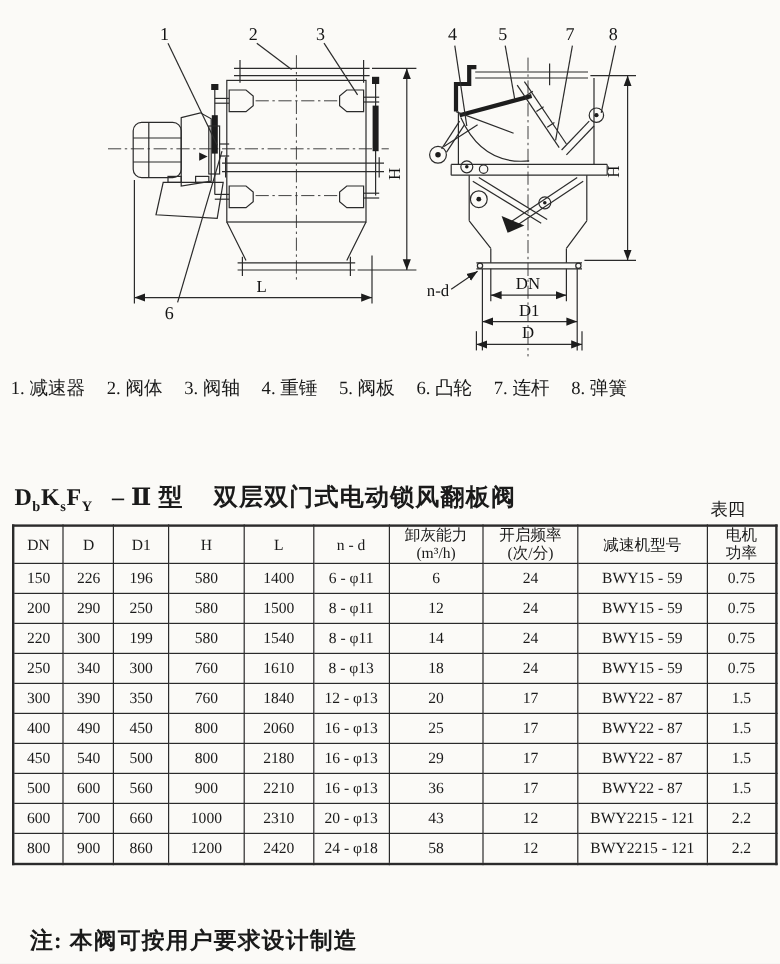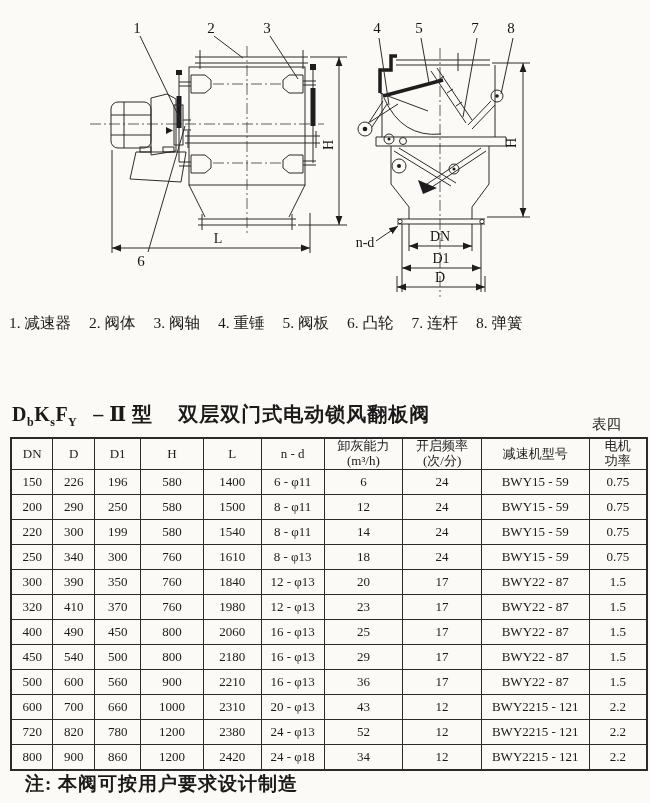--- a/index.html
+++ b/index.html
@@ -359,32 +359,20 @@
           <td>350</td>
           <td>760</td>
           <td>1840</td>
           <td>12 - φ13</td>
           <td>20</td>
           <td>17</td>
           <td>BWY22 - 87</td>
           <td>1.5</td>
         </tr>
         <tr>
-          <td>320</td>
-          <td>410</td>
-          <td>370</td>
-          <td>760</td>
-          <td>1980</td>
-          <td>12 - φ13</td>
-          <td>23</td>
-          <td>17</td>
-          <td>BWY22 - 87</td>
-          <td>1.5</td>
-        </tr>
-        <tr>
           <td>400</td>
           <td>490</td>
           <td>450</td>
           <td>800</td>
           <td>2060</td>
           <td>16 - φ13</td>
           <td>25</td>
           <td>17</td>
           <td>BWY22 - 87</td>
           <td>1.5</td>
@@ -419,39 +407,27 @@
           <td>660</td>
           <td>1000</td>
           <td>2310</td>
           <td>20 - φ13</td>
           <td>43</td>
           <td>12</td>
           <td>BWY2215 - 121</td>
           <td>2.2</td>
         </tr>
         <tr>
-          <td>720</td>
-          <td>820</td>
-          <td>780</td>
-          <td>1200</td>
-          <td>2380</td>
-          <td>24 - φ13</td>
-          <td>52</td>
-          <td>12</td>
-          <td>BWY2215 - 121</td>
-          <td>2.2</td>
-        </tr>
-        <tr>
           <td>800</td>
           <td>900</td>
           <td>860</td>
           <td>1200</td>
           <td>2420</td>
           <td>24 - φ18</td>
-          <td>34</td>
+          <td>58</td>
           <td>12</td>
           <td>BWY2215 - 121</td>
           <td>2.2</td>
         </tr>
       </tbody>
   </table>
 
   <div class="note">
     <span>注: 本阀可按用户要求设计制造</span>
   </div>

